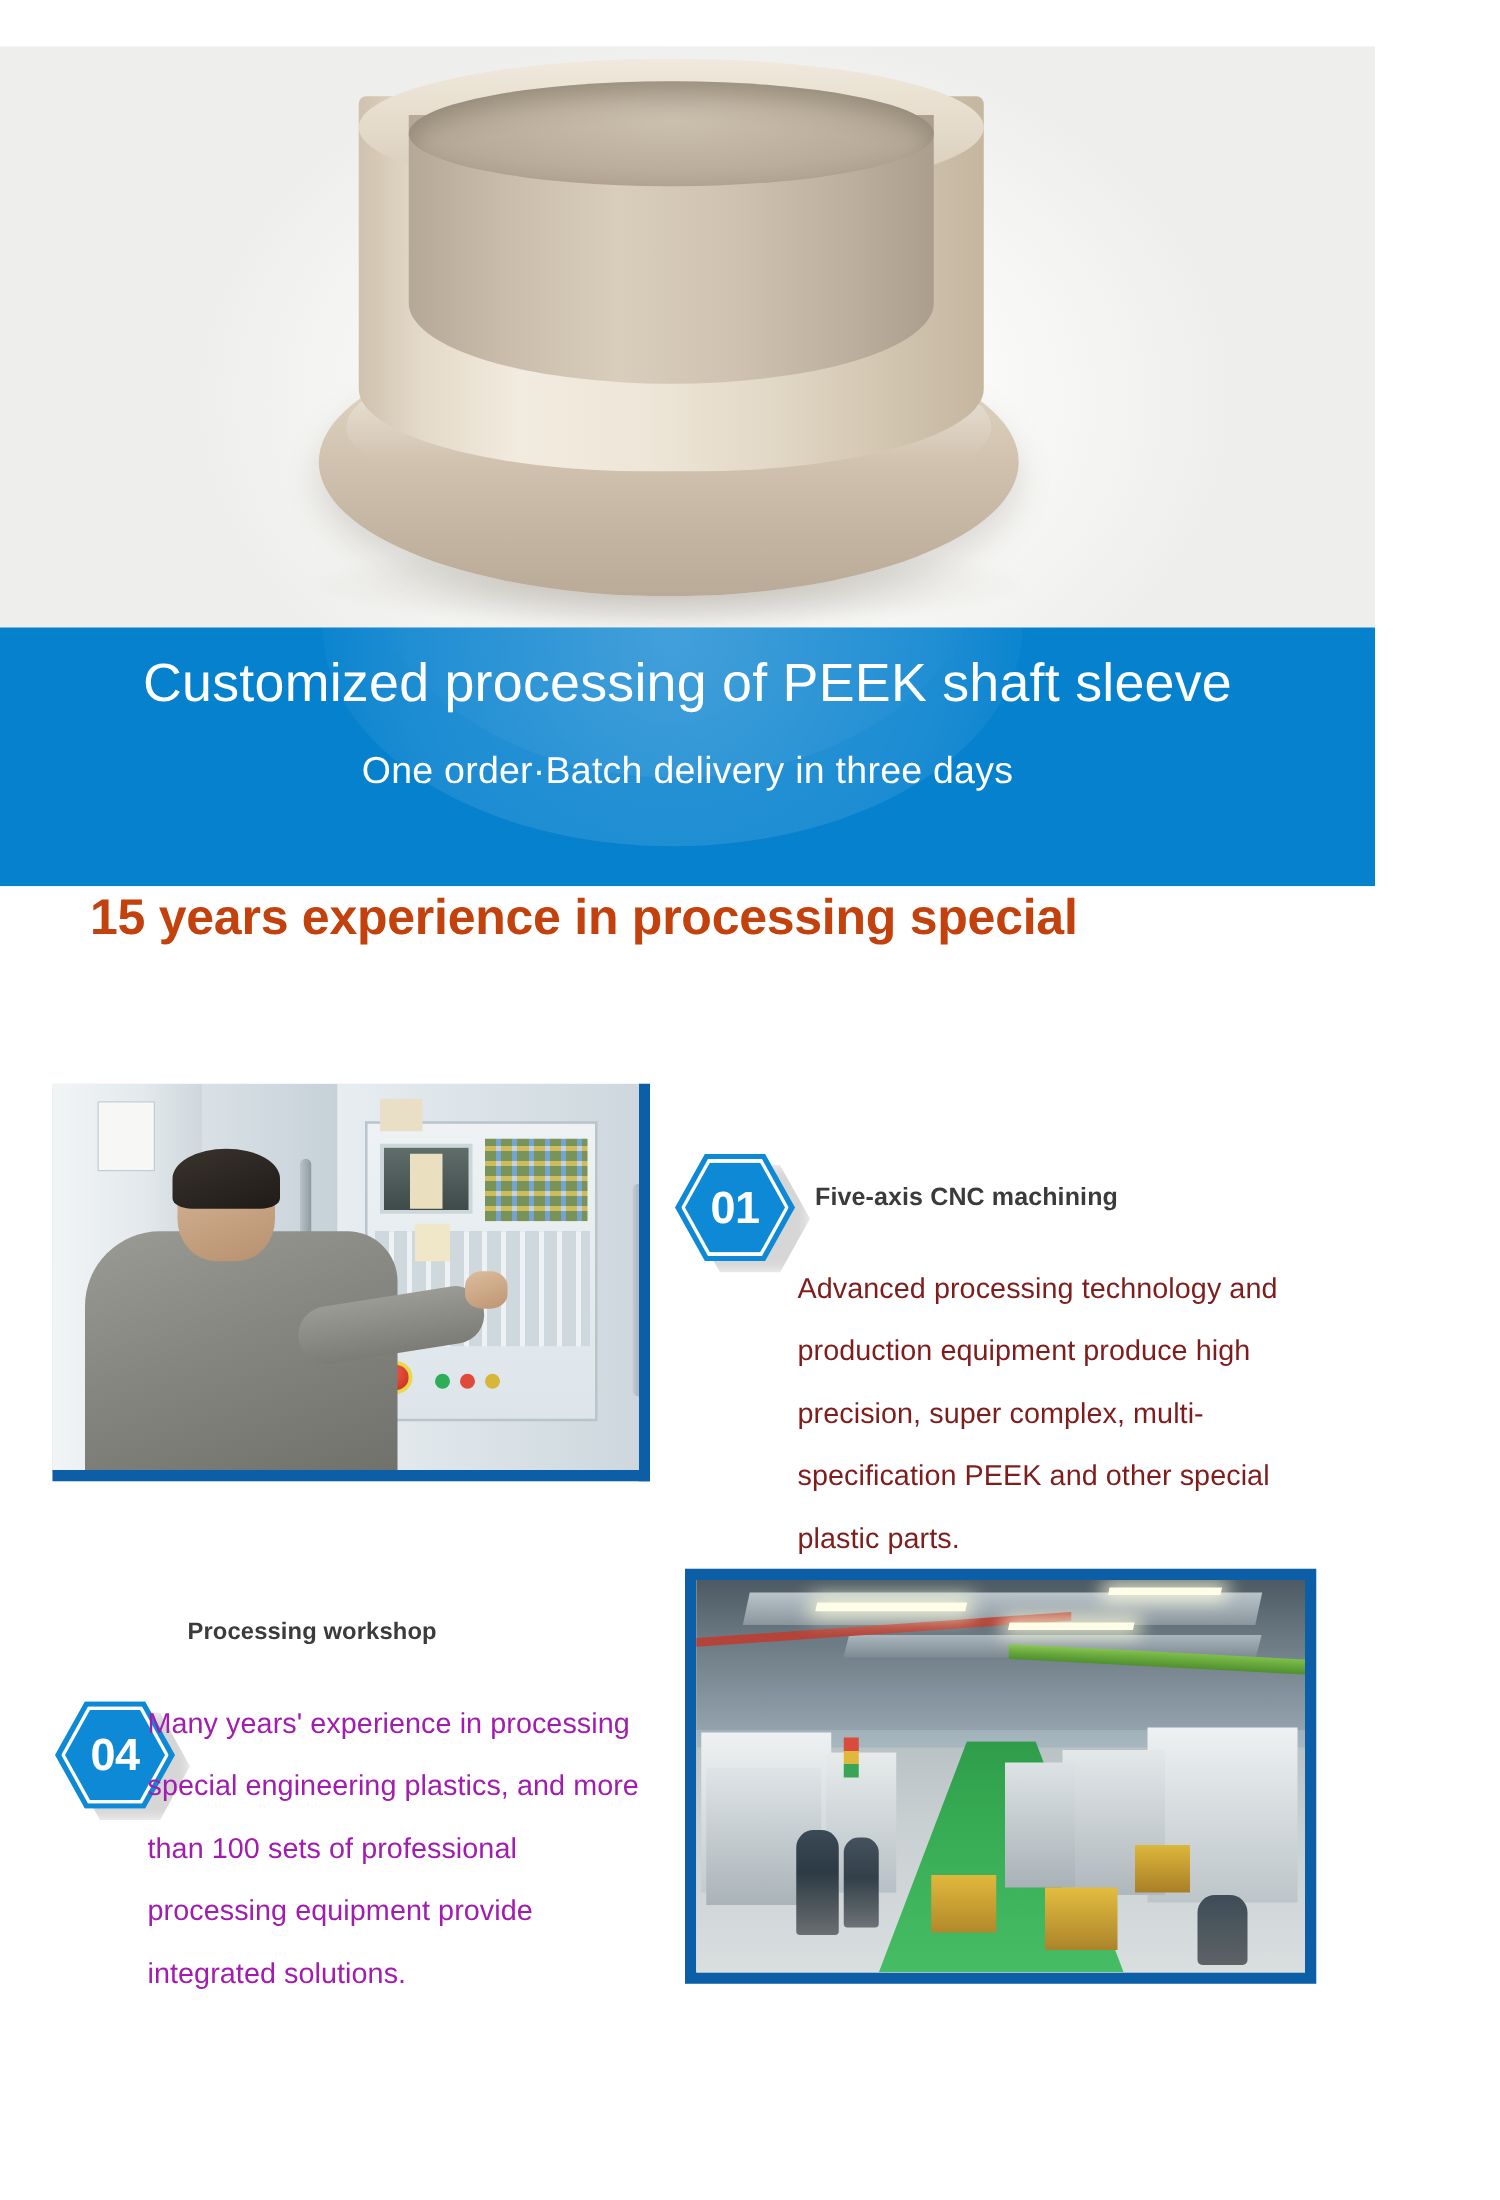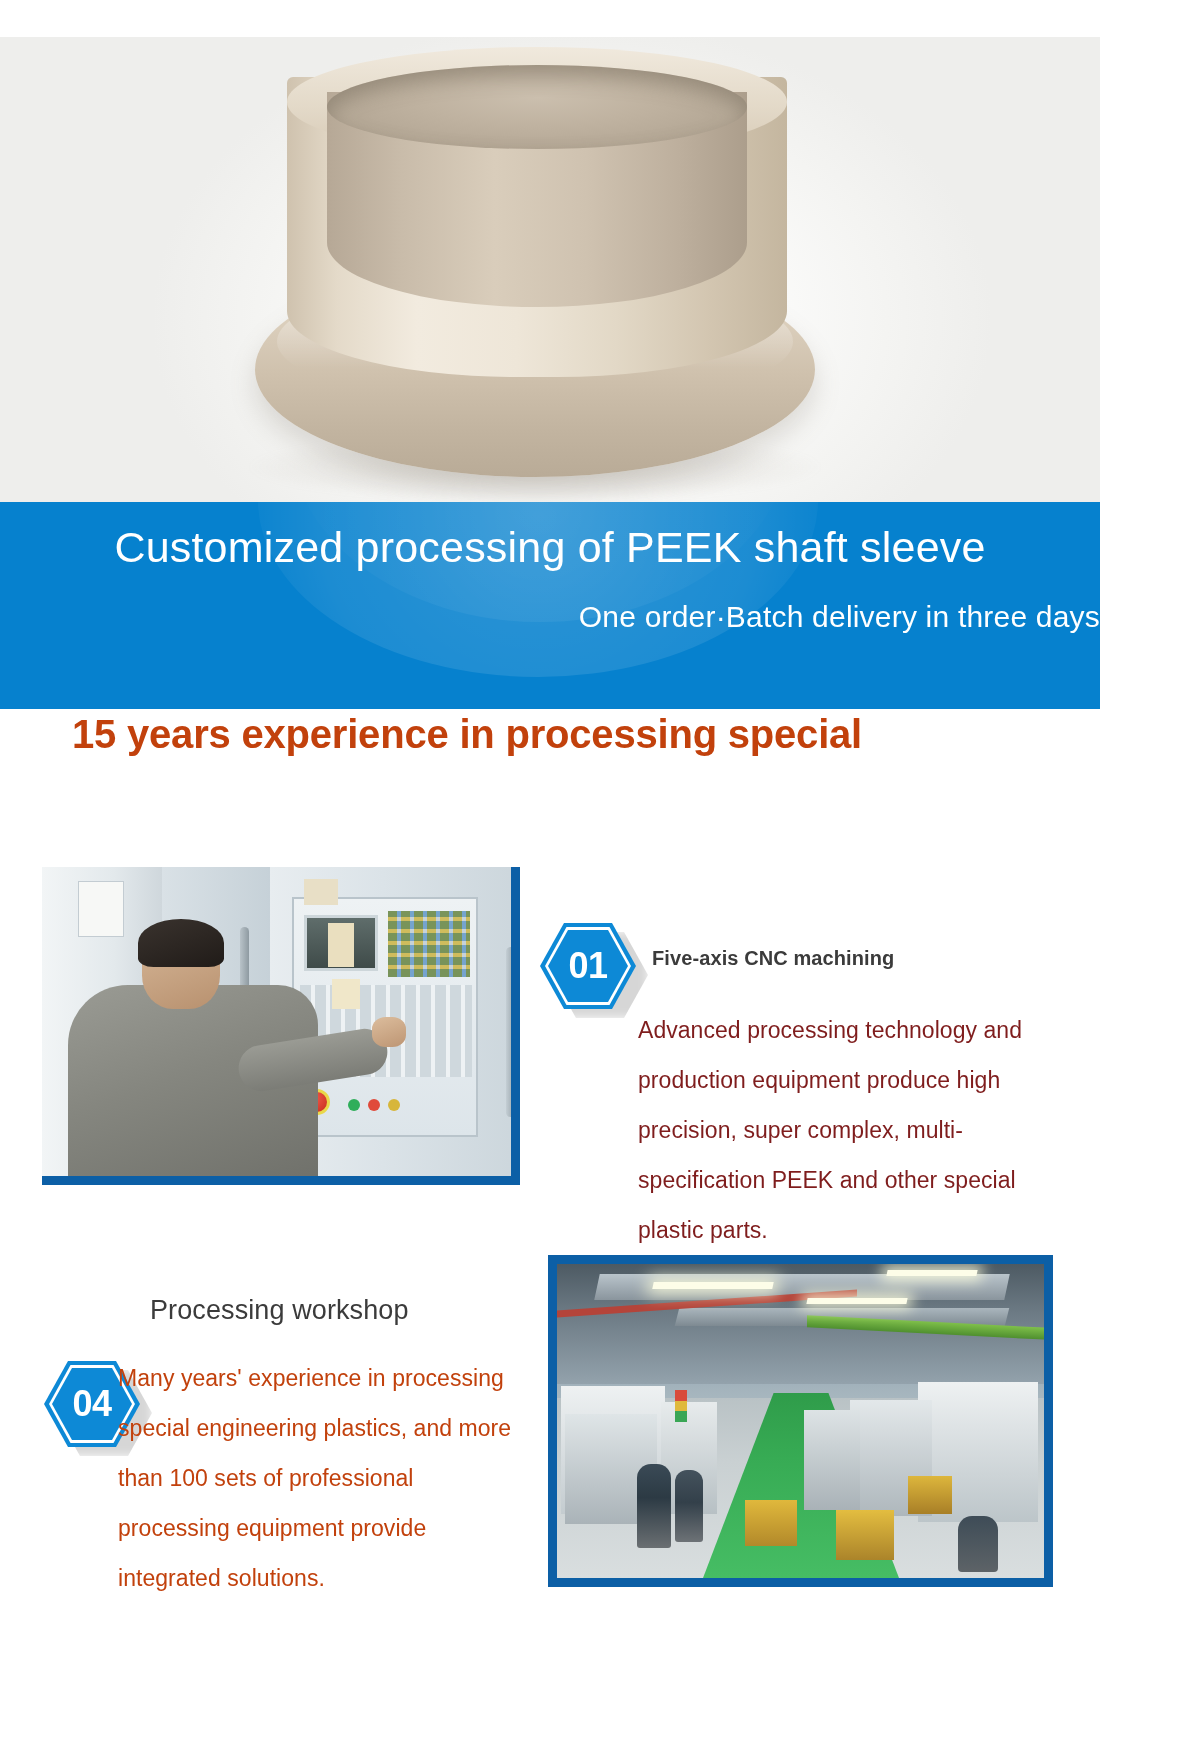--- a/index.html
+++ b/index.html
@@ -156,21 +156,21 @@
     color: #ffffff;
     font-size: 43px;
     font-weight: 400;
     letter-spacing: 0.2px;
     line-height: 1.18;
   }
   .banner-sub {
     position: absolute;
     left: 0; top: 98px;
     width: 1100px;
-    text-align: right;
+    text-align: center;
     color: #ffffff;
     font-size: 30px;
     font-weight: 400;
     letter-spacing: 0.2px;
   }
 
   
   .section-heading {
     position: absolute;
     left: 72px; top: 668px;
@@ -308,29 +308,29 @@
     line-height: 50px;
     letter-spacing: 0.05px;
   }
 
   
   .f2-badge { position: absolute; left: 44px; top: 1238px; }
   .f2-title {
     position: absolute;
     left: 150px; top: 1258px;
     color: #3b3b3b;
-    font-size: 27px;
-    font-weight: normal;
+    font-size: 19px;
+    font-weight: bold;
     letter-spacing: 0.1px;
   }
   .f2-body {
     position: absolute;
     left: 118px; top: 1316px;
     width: 405px;
-    color: #c2410c;
+    color: #a21caf;
     font-size: 23px;
     line-height: 50px;
     letter-spacing: 0.05px;
   }
 
   .f2-photo { left: 548px; top: 1218px; width: 505px; height: 332px; }
 
   
   .shop { position:absolute; inset:0; background: linear-gradient(180deg,#9fb0bb 0%, #8da0ad 22%, #a9b8c0 44%, #c6ced2 62%, #dfe3e4 100%); }
   .shop .ceiling {

